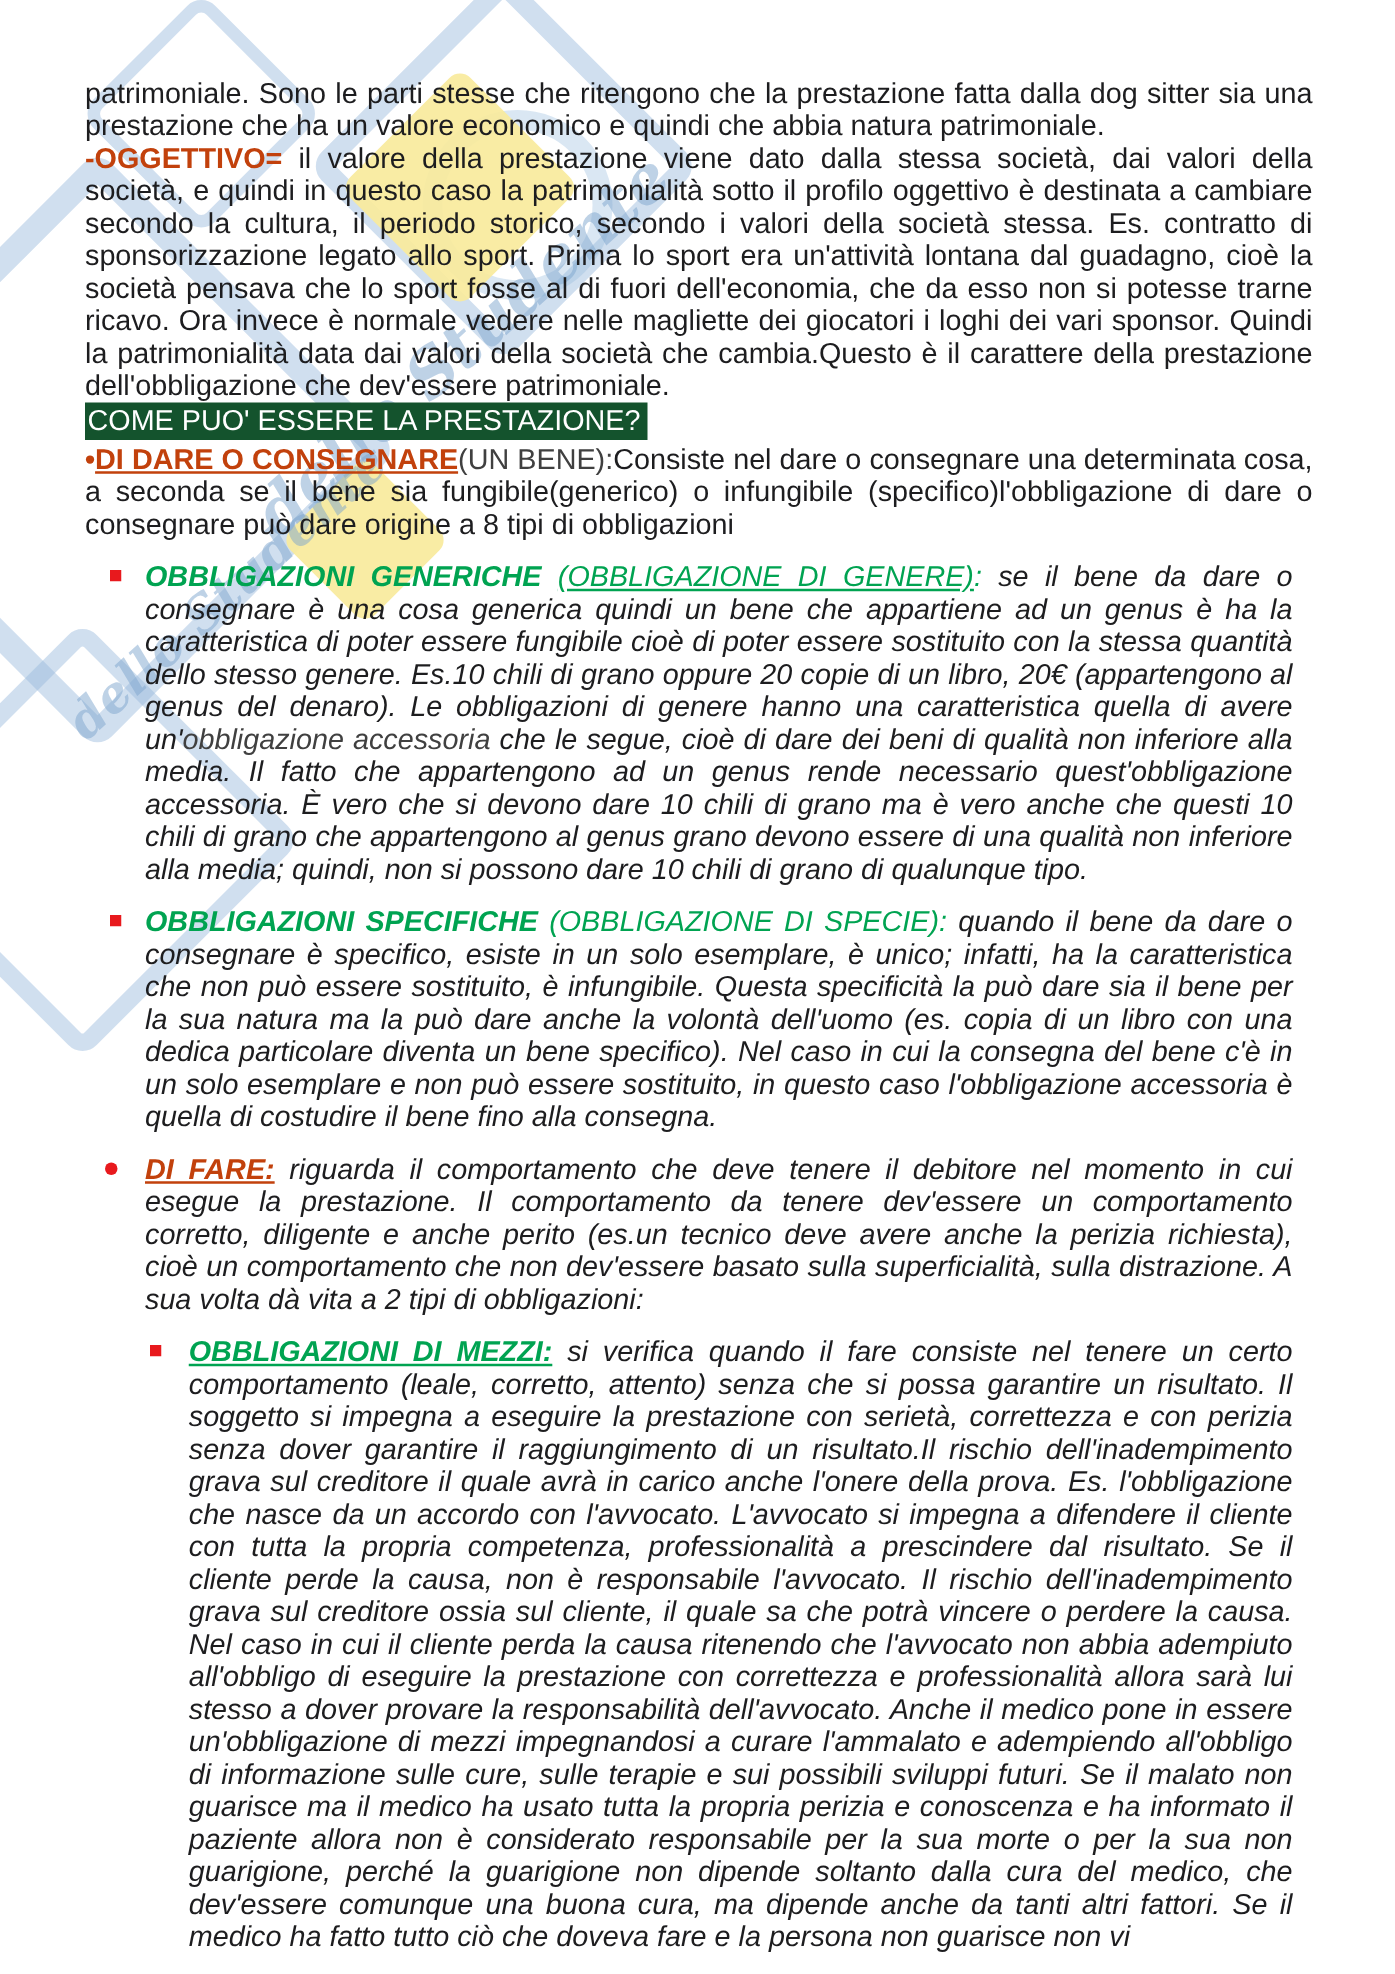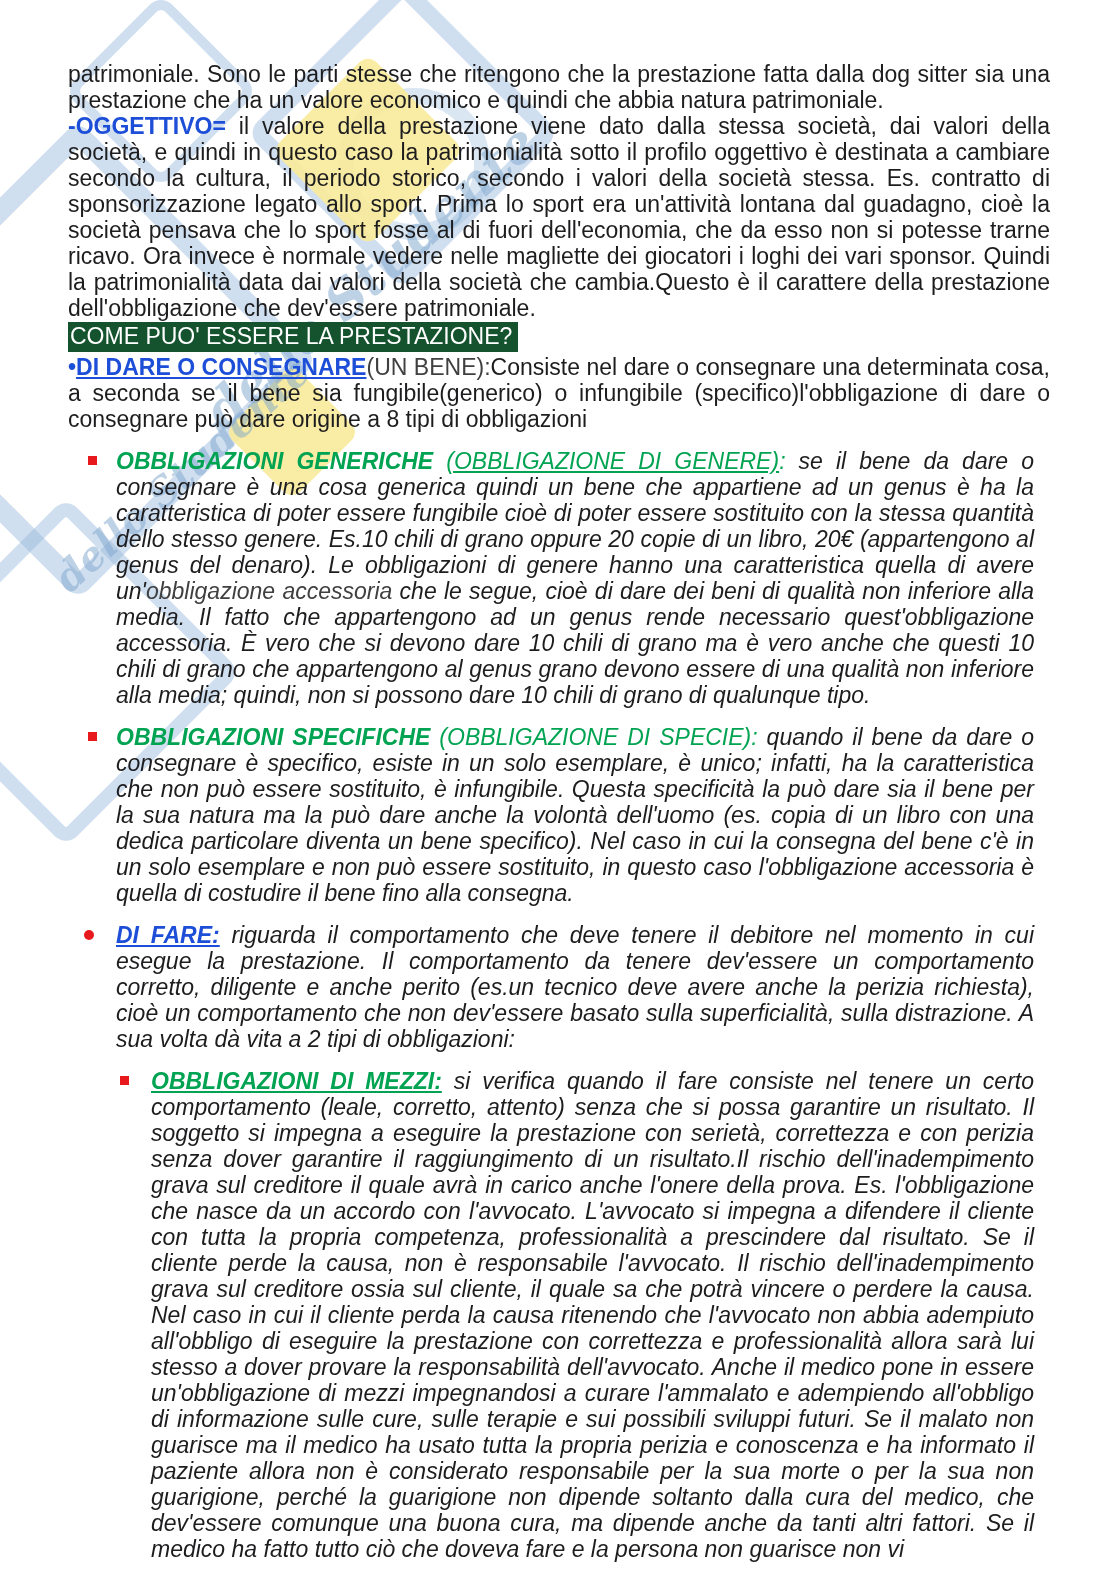--- a/index.html
+++ b/index.html
@@ -36,21 +36,21 @@
   
   .page {
     position:relative; z-index:1;
     padding:61px 66px 0 68px;
     font-size:23px; line-height:26px;
     color:#1d1d1f;
     text-align:justify;
   }
   .para { margin:0; }
   .red      { color:#404040; }
-  .red-bold { color:#1d4ed8; font-weight:bold; }
+  .red-bold { color:#c2410c; font-weight:bold; }
   .u        { text-decoration:underline; }
   .green      { color:#00a351; }
   .green-bold { color:#00a351; font-weight:bold; }
 
   .hl-wrap { margin:1px 0 2px; text-align:left; }
   .hl {
     display:inline-block;
     background:#14532d; color:#ffffff;
     padding:1px 6px 3px 2px;
   }

